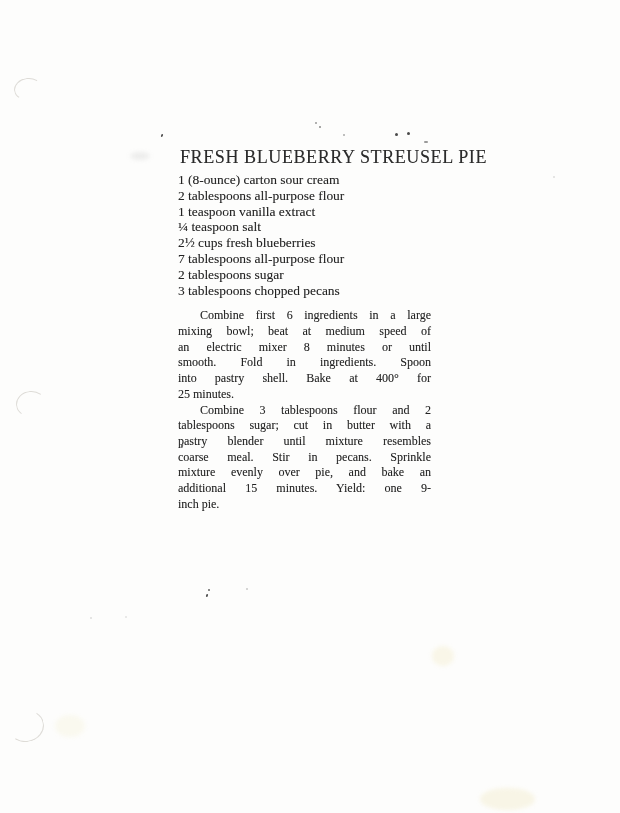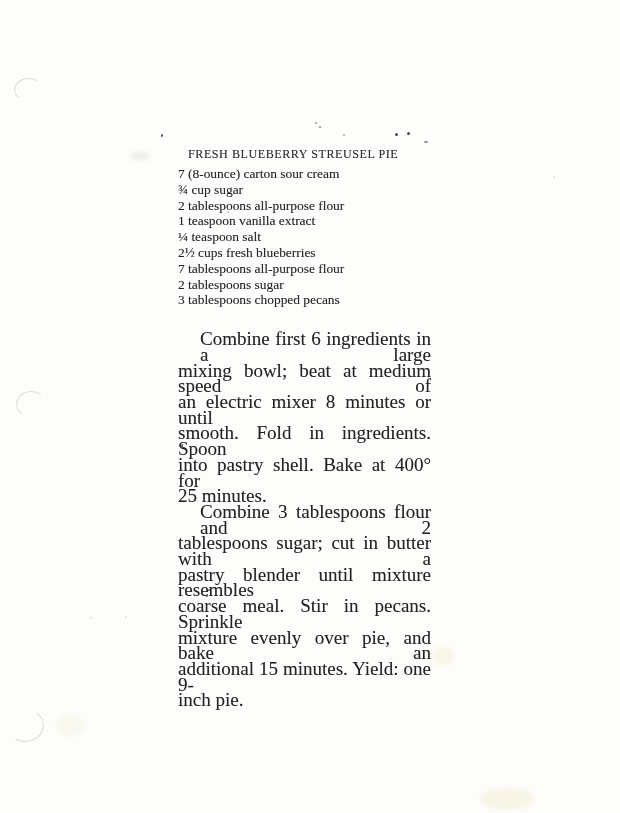--- a/index.html
+++ b/index.html
@@ -16,37 +16,37 @@
     font-family: "Liberation Serif", "DejaVu Serif", serif;
     color: #232323;
   }
   .content {
     position: absolute;
     left: 178px;
     top: 147px;
     width: 253px;
   }
   .title {
-    font-size: 12px;
+    font-size: 18px;
     letter-spacing: 0.6px;
     white-space: nowrap;
-    margin-left: 10px;
+    margin-left: 2px;
     color: #2b2b2b;
     text-shadow: 0.2px 0.2px 0 rgba(40,40,40,0.30);
   }
   .ingredients {
     margin-top: 4px;
     font-size: 13.4px;
     line-height: 15.8px;
     text-shadow: 0.2px 0.2px 0 rgba(40,40,40,0.28);
   }
   .ingredients .jline { white-space: nowrap; }
   .instructions {
-    margin-top: 23px;
-    font-size: 19px;
+    margin-top: 10px;
+    font-size: 12px;
     line-height: 15.7px;
     text-shadow: 0.2px 0.2px 0 rgba(40,40,40,0.28);
   }
   .paragraph .jline {
     text-align: justify;
     text-align-last: justify;
   }
   .paragraph .jline.first { padding-left: 22px; }
   .paragraph .jline.last  { text-align-last: left; }
 
@@ -63,22 +63,21 @@
 </style>
 </head>
 <body>
 
 <div class="page">
 
   <div class="content">
     <div class="title">FRESH BLUEBERRY STREUSEL PIE</div>
 
     <div class="ingredients">
-        <div class="jline first">7 (8-ounce) carton sour cream</div>
-        <div class="jline">¾  cup sugar</div>
+        <div class="jline first">1 (8-ounce) carton sour cream</div>
         <div class="jline">2 tablespoons all-purpose flour</div>
         <div class="jline">1 teaspoon vanilla extract</div>
         <div class="jline">¼ teaspoon salt</div>
         <div class="jline">2½ cups fresh blueberries</div>
         <div class="jline">7 tablespoons all-purpose flour</div>
         <div class="jline">2 tablespoons sugar</div>
         <div class="jline last">3 tablespoons chopped pecans</div>
       </div>
 
     <div class="instructions">

